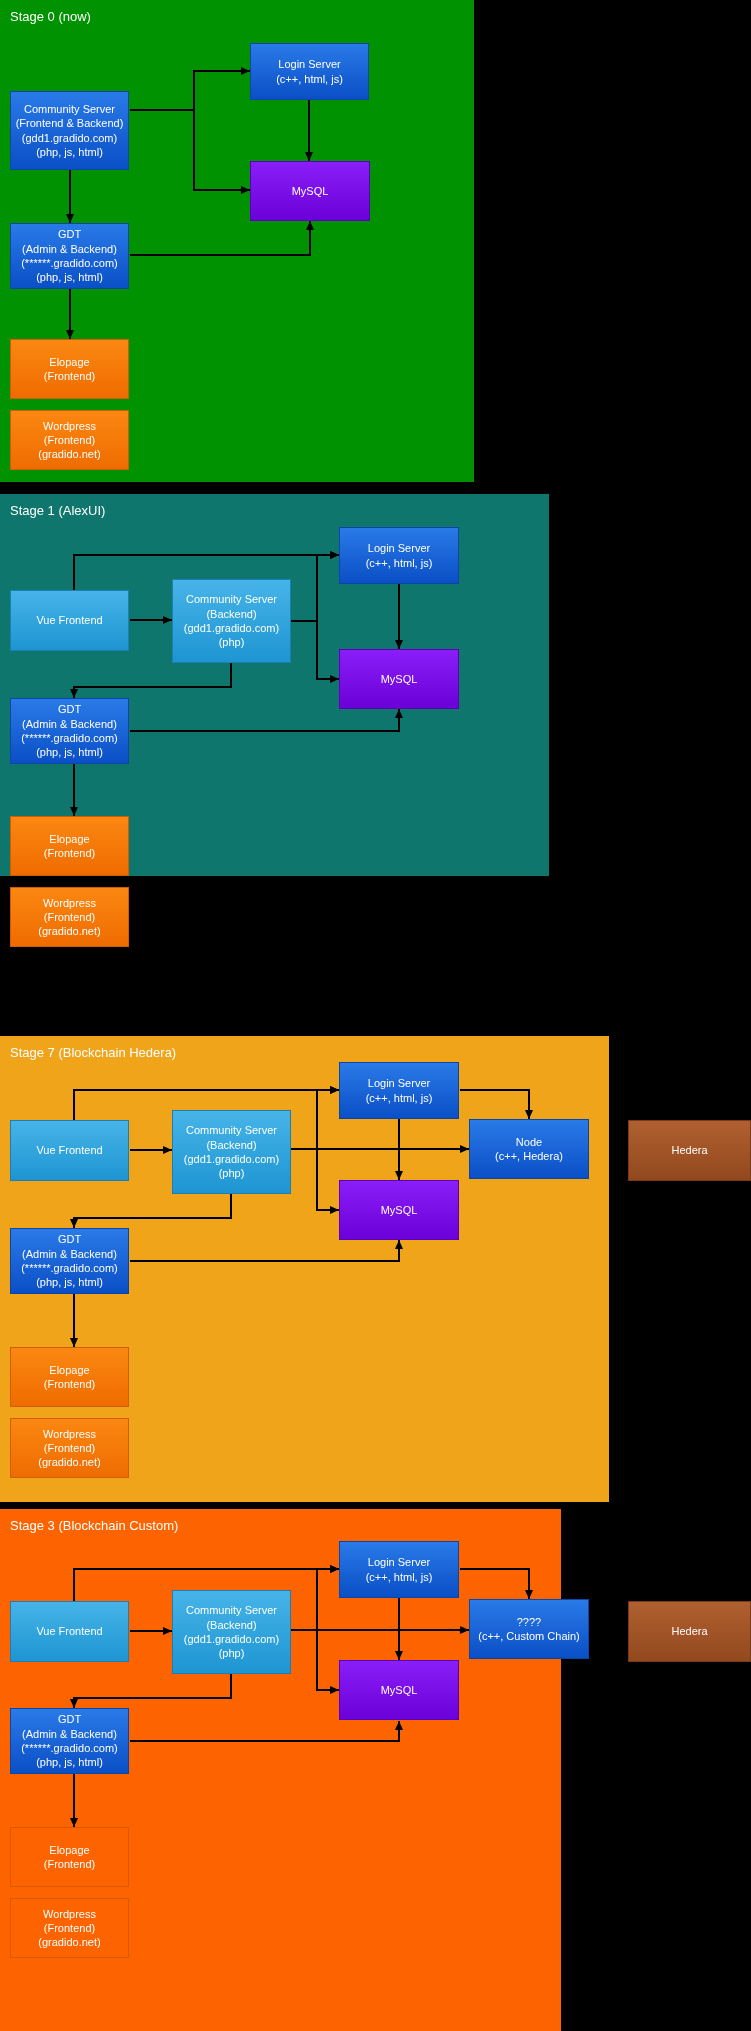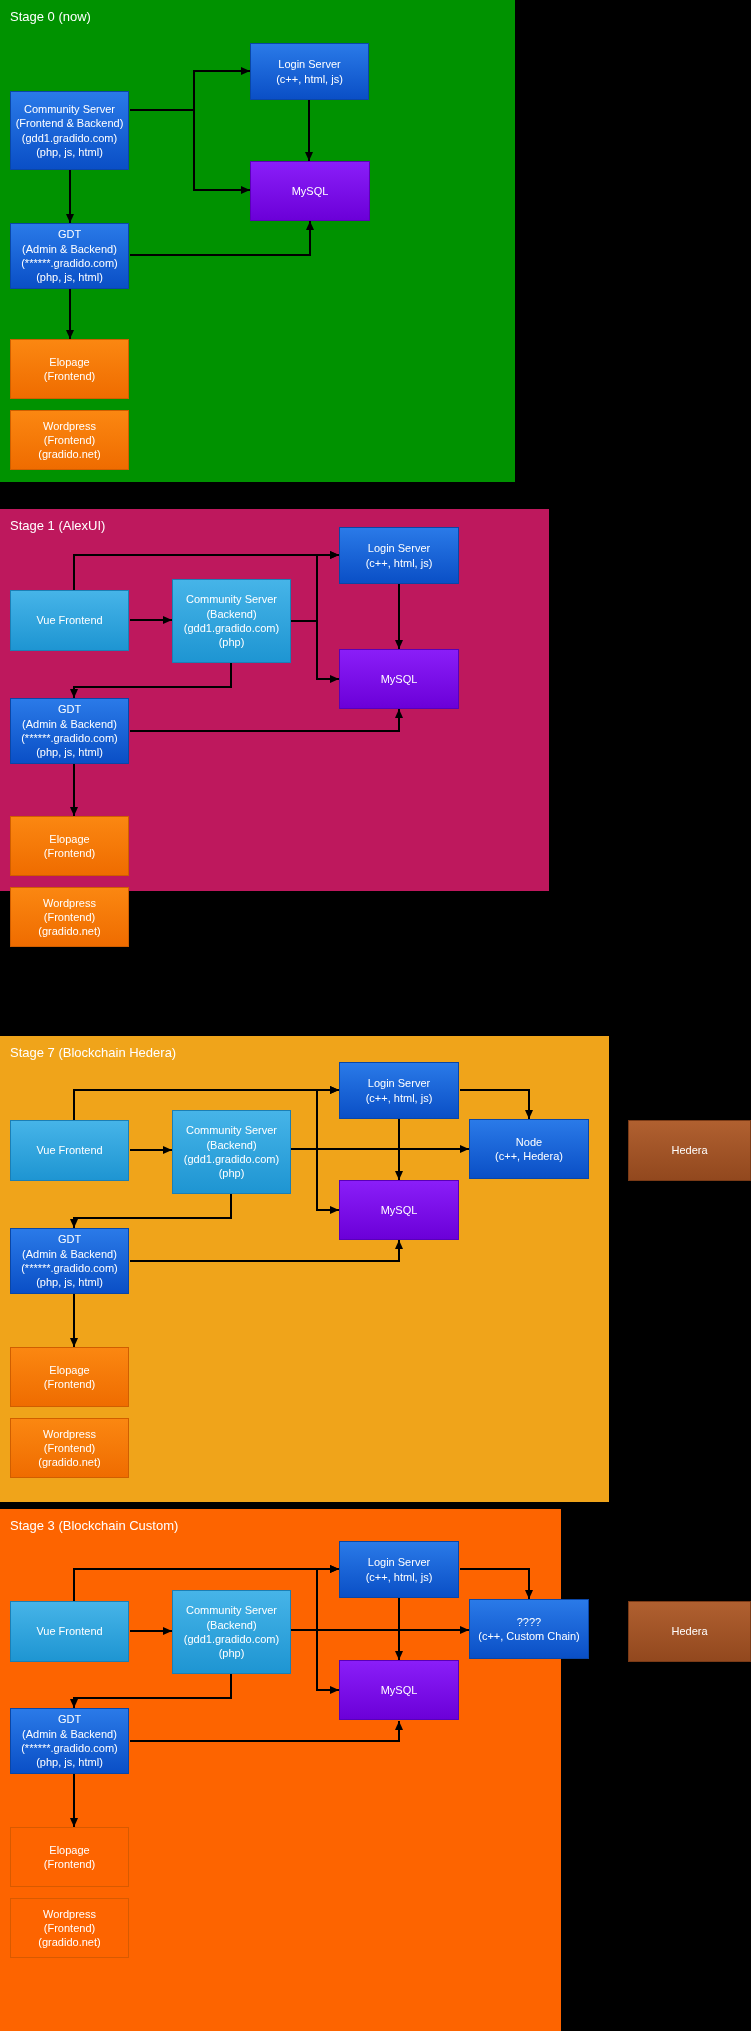--- a/index.html
+++ b/index.html
@@ -40,24 +40,24 @@
     position: absolute;
     left: 0; top: 0;
     z-index: 3;
     pointer-events: none;
   }
   svg.arrows polyline { fill: none; stroke: #000; stroke-width: 2; }
 </style>
 </head>
 <body>
 
-<div class="stage" style="left:0;top:0;width:515px;height:482px;background:#009200;">
+<div class="stage" style="left:0;top:0;width:474px;height:482px;background:#009200;">
   <div class="stage-title">Stage 0 (now)</div>
 </div>
-<div class="stage" style="left:0;top:509px;width:549px;height:382px;background:#be185d;">
+<div class="stage" style="left:0;top:494px;width:549px;height:382px;background:#0f766e;">
   <div class="stage-title">Stage 1 (AlexUI)</div>
 </div>
 <div class="stage" style="left:0;top:1036px;width:609px;height:466px;background:#f0a41a;">
   <div class="stage-title">Stage 7 (Blockchain Hedera)</div>
 </div>
 <div class="stage" style="left:0;top:1509px;width:561px;height:522px;background:#fd6400;">
   <div class="stage-title">Stage 3 (Blockchain Custom)</div>
 </div>
 
 <div class="box blue" style="left:250px;top:43px;width:119px;height:57px;">Login Server

